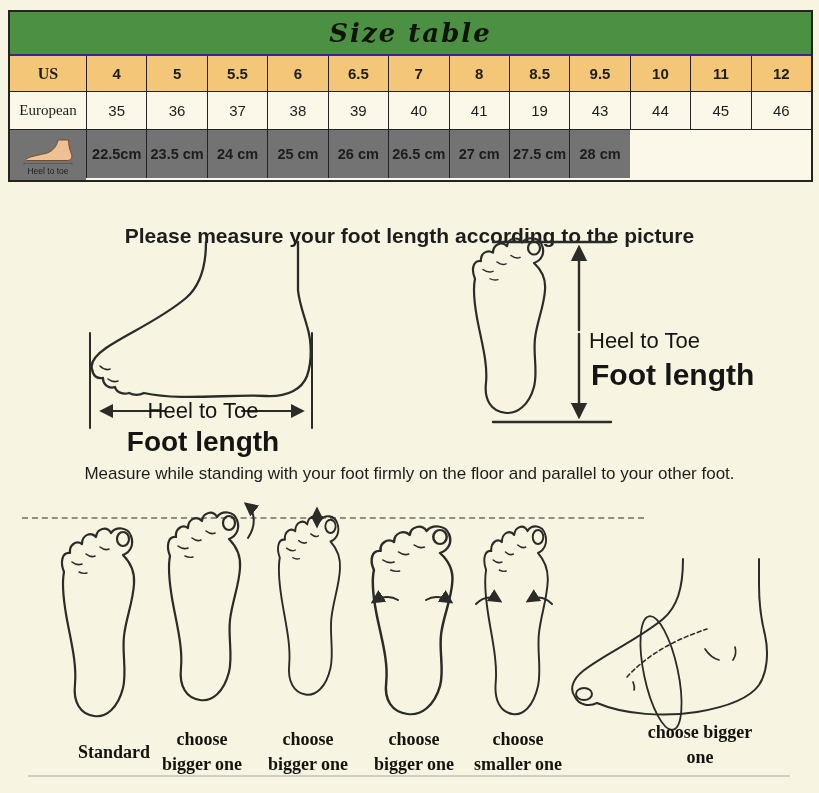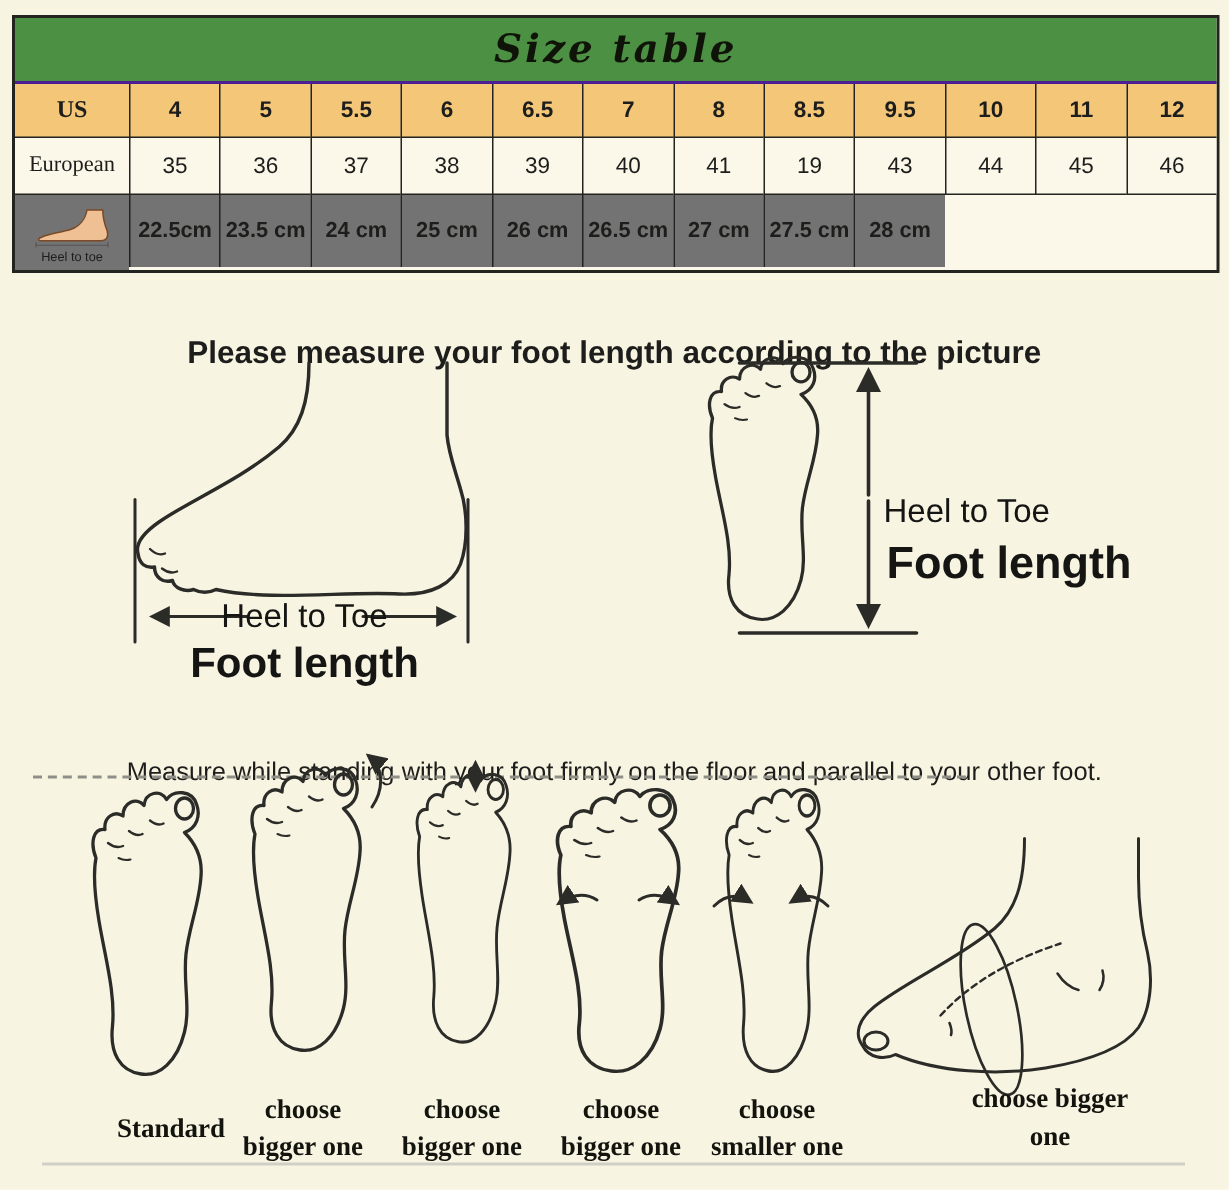--- a/index.html
+++ b/index.html
@@ -33,21 +33,21 @@
   .row-label{font-family:"Liberation Serif", serif; font-weight:700; font-size:16px;}
   .heel-label-cell{flex-direction:column; gap:1px; padding-top:2px;}
   .heel-label-text{font-size:8.5px; font-weight:400; font-family:"Liberation Sans",sans-serif;}
   
   .heading{
     position:absolute; left:0; top:192px; width:819px; text-align:center;
     font-size:21px; font-weight:700;margin-top:32px;
   }
   .note{
     position:absolute; left:0; top:464px; width:819px; text-align:center;
-    font-size:17px; font-weight:400;margin-top:41px;
+    font-size:17px; font-weight:400;
   }
   .diagram{position:absolute;}
   svg{display:block;}
   .ink{stroke:#2b2b28; fill:none; stroke-linecap:round; stroke-linejoin:round;}
   .svg-label{font-family:"Liberation Sans",sans-serif; fill:#151513;}
   
   .dashed-line{
     position:absolute; left:22px; top:517px; width:622px; height:0;
     border-top:2px dashed #8f8f88;
   }

